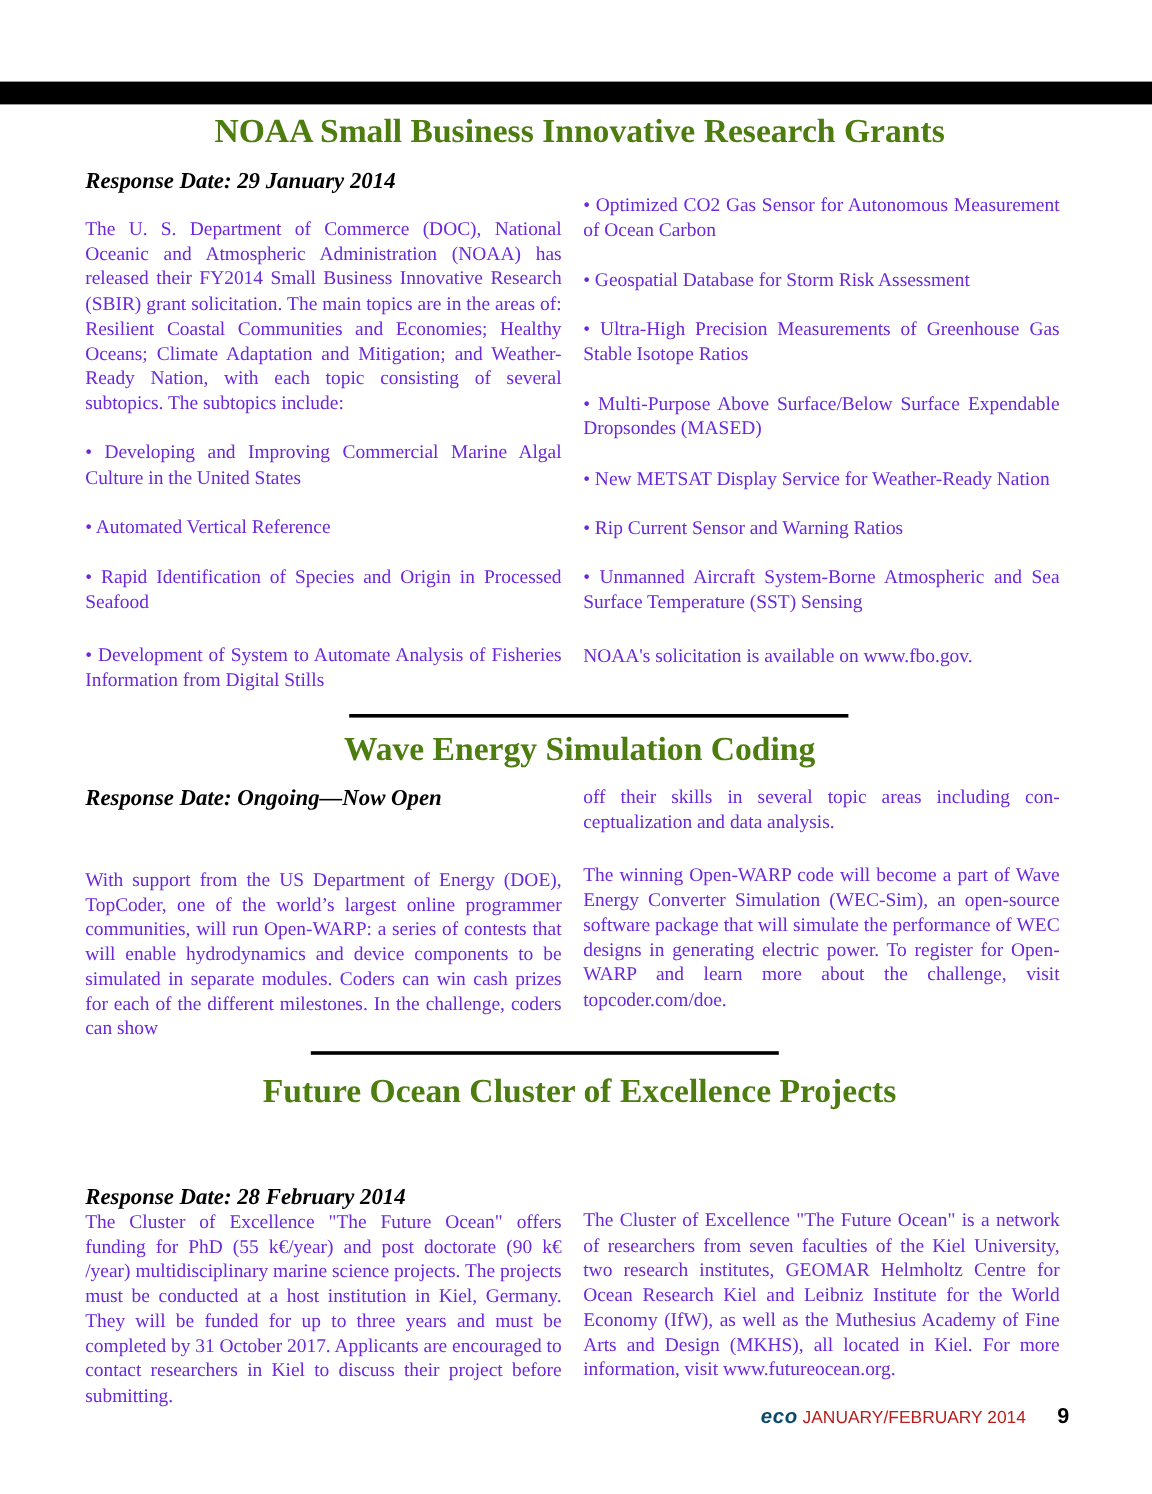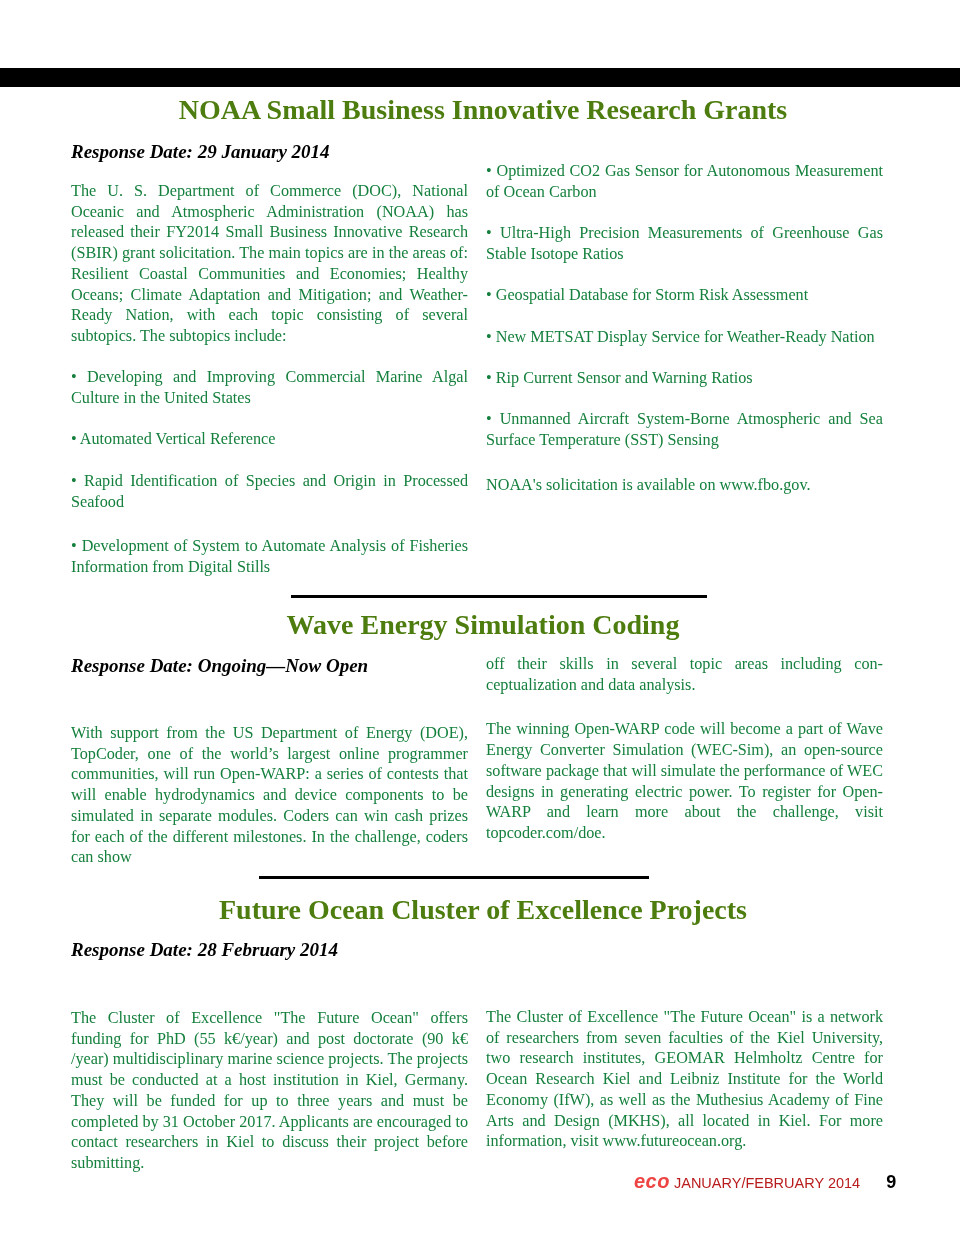--- a/index.html
+++ b/index.html
@@ -12,72 +12,73 @@
     .headline {
       position: absolute; left: 0; width: 960px; text-align: center;
       font-weight: bold; font-size: 28px; color: #4d7c0f; margin: 3px; line-height: 1;
     }
     .resp {
       position: absolute; left: 71px; font-weight: bold; font-style: italic;
       font-size: 19px; color: #000; margin: 0;
     }
     .col {
       position: absolute; width: 397px; font-size: 16.2px; line-height: 20.7px;
-      text-align: justify; text-align-last: left; color: #15803d;
+      text-align: justify; text-align-last: left; color: #6d28d9;
     }
     .col p { margin: 0 0 20.7px 0; }
     .col p:last-child { margin-bottom: 0; margin-top: 24px; }
     .left { left: 71px; }
     .right { left: 486px; }
     .footer {
       position: absolute; top: 1170px; left: 634px; height: 22px;
       display: flex; align-items: baseline; font-family: "Liberation Sans", "DejaVu Sans", sans-serif;
     }
-    .footer .logo { font-weight: bold; font-style: italic; font-size: 20px; color: #ef4444; margin-right: 4px; letter-spacing: 0.5px; }
+    .footer .logo { font-weight: bold; font-style: italic; font-size: 17px; color: #0c4a6e; margin-right: 4px; letter-spacing: 0.5px; }
     .footer .issue { font-size: 14.5px; color: #b91c1c; }
     .footer .page-num { font-weight: bold; font-size: 18px; margin-left: 26px; color: #000; }
   </style>
 </head>
 <body>
 
 <div class="top-bar"></div>
 
 <h1 class="headline" style="top:93px">NOAA Small Business Innovative Research Grants</h1>
 <p class="resp" style="top:141px">Response Date: 29 January 2014</p>
 <div class="col left" style="top:181px">
   <p>The U. S. Department of Commerce (DOC), National Oceanic and Atmospheric Administration (NOAA) has released their FY2014 Small Business Innovative Research (SBIR) grant solicitation. The main topics are in the areas of: Resilient Coastal Communities and Economies; Healthy Oceans; Climate Adaptation and Mitigation; and Weather-Ready Nation, with each topic consisting of several subtopics. The subtopics include:</p>
   <p>• Developing and Improving Commercial Marine Algal Culture in the United States</p>
   <p>• Automated Vertical Reference</p>
   <p>• Rapid Identification of Species and Origin in Processed Seafood</p>
   <p>• Development of System to Automate Analysis of Fisheries Information from Digital Stills</p>
 </div>
 <div class="col right" style="top:161px">
   <p>• Optimized CO2 Gas Sensor for Autonomous Measurement of Ocean Carbon</p>
+  <p>• Geospatial Database for Storm Risk Assessment</p>
   <p>• Ultra-High Precision Measurements of Greenhouse Gas Stable Isotope Ratios</p>
-  <p>• Geospatial Database for Storm Risk Assessment</p>
+  <p>• Multi-Purpose Above Surface/Below Surface Expendable Dropsondes (MASED)</p>
   <p>• New METSAT Display Service for Weather-Ready Nation</p>
   <p>• Rip Current Sensor and Warning Ratios</p>
   <p>• Unmanned Aircraft System-Borne Atmospheric and Sea Surface Temperature (SST) Sensing</p>
   <p>NOAA's solicitation is available on www.fbo.gov.</p>
 </div>
 
 <div class="section-rule" style="left:291px; top:595px; width:416px"></div>
 <h1 class="headline" style="top:608px">Wave Energy Simulation Coding</h1>
 <p class="resp" style="top:655px">Response Date: Ongoing—Now Open</p>
 <div class="col left" style="top:699px">
   <p>With support from the US Department of Energy (DOE), TopCoder, one of the world’s largest online programmer communities, will run Open-WARP: a series of contests that will enable hydrodynamics and device components to be simulated in separate mod­ules. Coders can win cash prizes for each of the dif­ferent milestones. In the challenge, coders can show</p>
 </div>
 <div class="col right" style="top:654px">
   <p>off their skills in several topic areas including con­ceptualization and data analysis.</p>
   <p>The winning Open-WARP code will become a part of Wave Energy Converter Simulation (WEC-Sim), an open-source software package that will simulate the performance of WEC designs in generating elec­tric power. To register for Open-WARP and learn more about the challenge, visit topcoder.com/doe.</p>
 </div>
 
 <div class="section-rule" style="left:259px; top:876px; width:390px"></div>
 <h1 class="headline" style="top:893px">Future Ocean Cluster of Excellence Projects</h1>
-<p class="resp" style="top:939px">Response Date: 28 February 2014</p>
+<p class="resp" style="top:987px">Response Date: 28 February 2014</p>
 <div class="col left" style="top:984px">
   <p>The Cluster of Excellence "The Future Ocean" offers funding for PhD (55 k€/year) and post doctorate (90 k€ /year) multidisciplinary marine science projects. The projects must be conducted at a host institution in Kiel, Germany. They will be funded for up to three years and must be completed by 31 October 2017. Applicants are encouraged to contact researchers in Kiel to discuss their project before submitting.</p>
 </div>
 <div class="col right" style="top:983px">
   <p>The Cluster of Excellence "The Future Ocean" is a network of researchers from seven faculties of the Kiel University, two research institutes, GEOMAR Helmholtz Centre for Ocean Research Kiel and Leibniz Institute for the World Economy (IfW), as well as the Muthesius Academy of Fine Arts and Design (MKHS), all located in Kiel. For more infor­mation, visit www.futureocean.org.</p>
 </div>
 
 <div class="footer">
   <span class="logo">eco</span>
   <span class="issue">JANUARY/FEBRUARY 2014</span>

